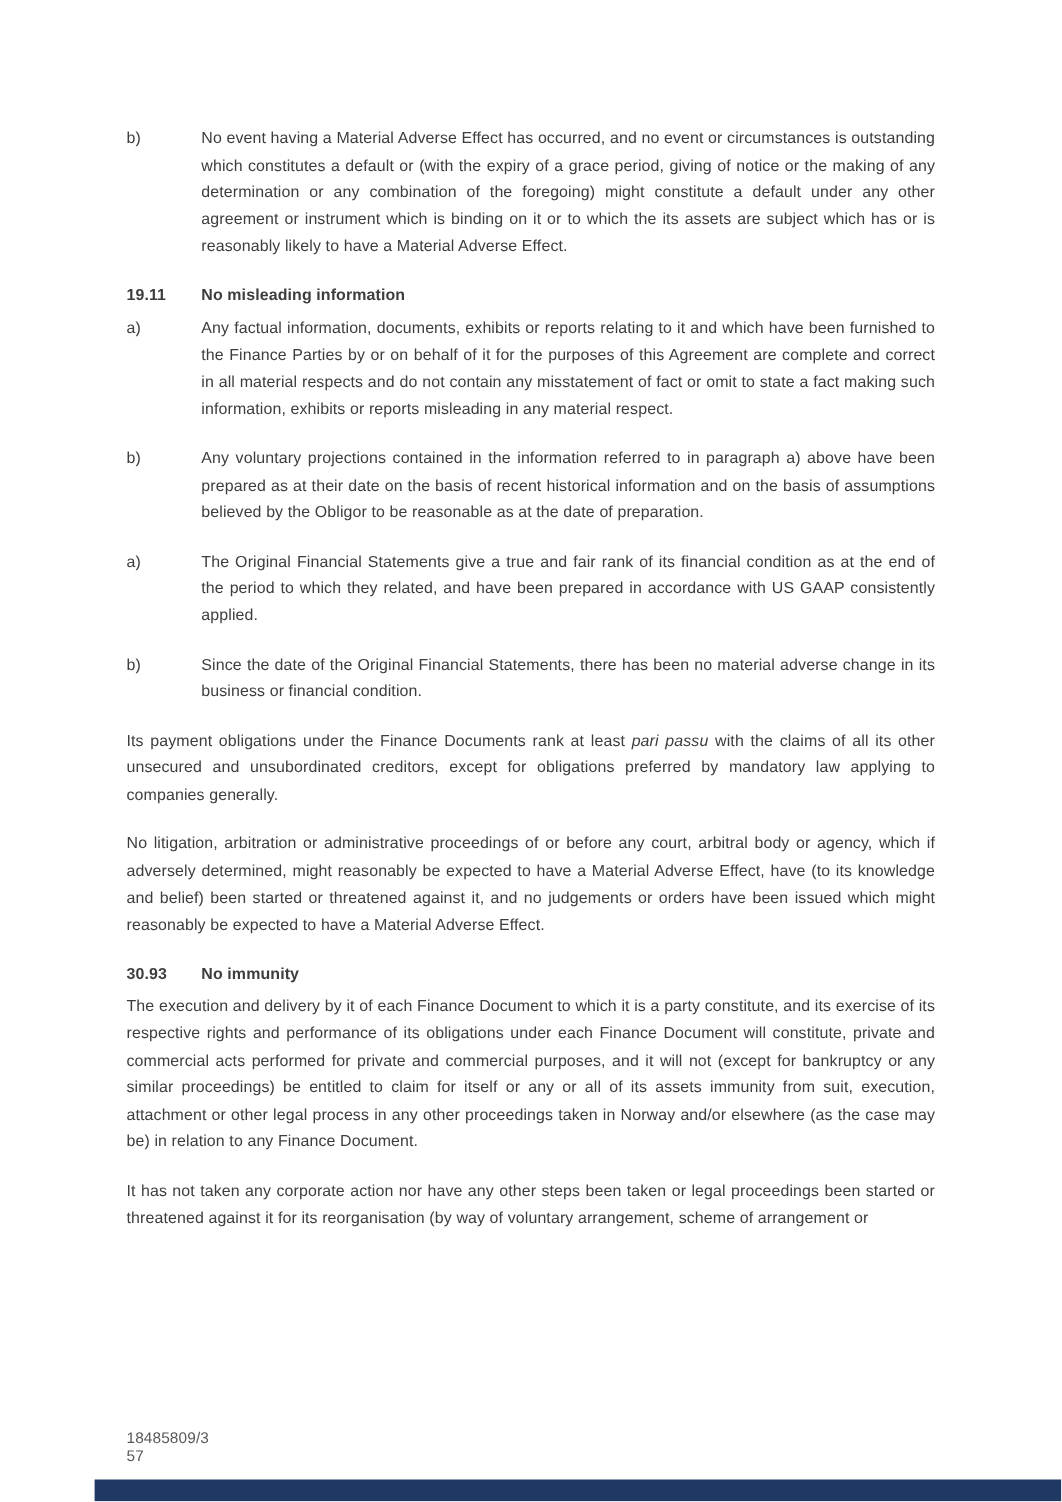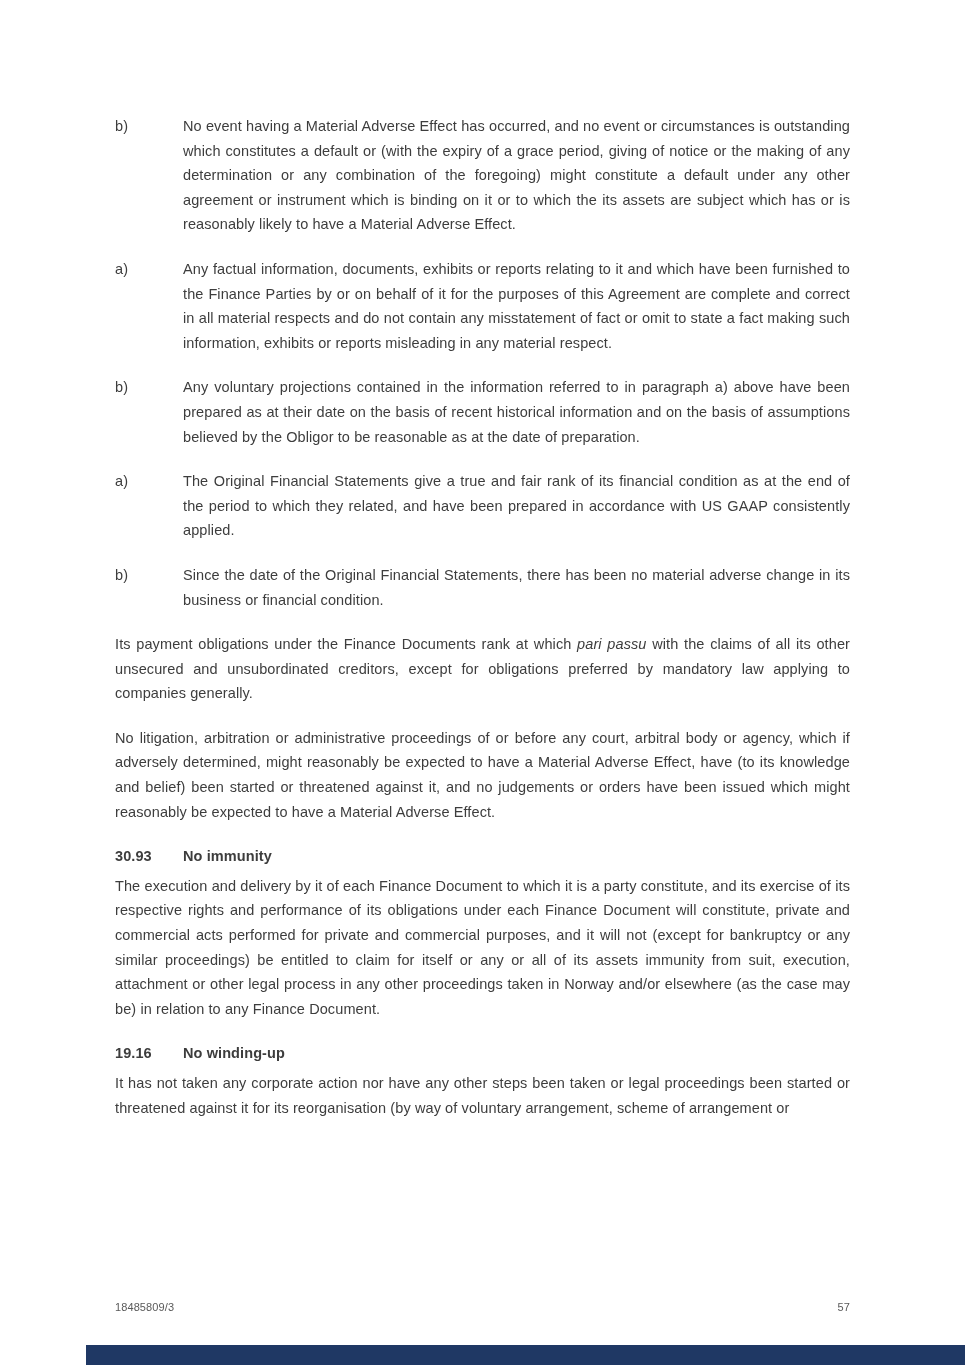--- a/index.html
+++ b/index.html
@@ -36,23 +36,24 @@
   .heading .num { flex: 0 0 68px; }
   .heading .title { flex: 1 1 auto; }
   .italic { font-style: italic; margin-top: 32px; }
   .footer {
     position: absolute;
     left: 115px;
     right: 115px;
     top: 1299px;
     display: flex;
     justify-content: space-between;
-    font-size: 11px;
+    font-size: 14px;
     line-height: 16px;
     color: #595959;
+    flex-direction: column;
   }
   .bottom-bar {
     position: absolute;
     left: 86px;
     right: 0;
     bottom: 0;
     height: 20px;
     background: #1f3864;
   }
 </style>
@@ -60,52 +61,52 @@
 <body>
 
 <div class="page">
   <div class="content">
 
     <div class="para lettered">
       <span class="label">b)</span>
       <p class="text">No event having a Material Adverse Effect has occurred, and no event or circumstances is outstanding which constitutes a default or (with the expiry of a grace period, giving of notice or the making of any determination or any combination of the foregoing) might constitute a default under any other agreement or instrument which is binding on it or to which the its assets are subject which has or is reasonably likely to have a Material Adverse Effect.</p>
     </div>
 
+    <div class="heading">
+      <span class="num">19.11</span>
+      <span class="title">No misleading information</span>
+    </div>
     <div class="para lettered">
       <span class="label">a)</span>
       <p class="text">Any factual information, documents, exhibits or reports relating to it and which have been furnished to the Finance Parties by or on behalf of it for the purposes of this Agreement are complete and correct in all material respects and do not contain any misstatement of fact or omit to state a fact making such information, exhibits or reports misleading in any material respect.</p>
     </div>
     <div class="para lettered">
       <span class="label">b)</span>
       <p class="text">Any voluntary projections contained in the information referred to in paragraph a) above have been prepared as at their date on the basis of recent historical information and on the basis of assumptions believed by the Obligor to be reasonable as at the date of preparation.</p>
     </div>
 
     <div class="para lettered">
       <span class="label">a)</span>
       <p class="text">The Original Financial Statements give a true and fair rank of its financial condition as at the end of the period to which they related, and have been prepared in accordance with US GAAP consistently applied.</p>
     </div>
     <div class="para lettered">
       <span class="label">b)</span>
       <p class="text">Since the date of the Original Financial Statements, there has been no material adverse change in its business or financial condition.</p>
     </div>
 
-    <p class="para plain"><span>Its payment obligations under the Finance Documents rank at which </span><span class="italic">pari passu</span><span> with the claims of all its other unsecured and unsubordinated creditors, except for obligations preferred by mandatory law applying to companies generally.</span></p>
+    <p class="para plain"><span>Its payment obligations under the Finance Documents rank at least </span><span class="italic">pari passu</span><span> with the claims of all its other unsecured and unsubordinated creditors, except for obligations preferred by mandatory law applying to companies generally.</span></p>
 
     <p class="para plain">No litigation, arbitration or administrative proceedings of or before any court, arbitral body or agency, which if adversely determined, might reasonably be expected to have a Material Adverse Effect, have (to its knowledge and belief) been started or threatened against it, and no judgements or orders have been issued which might reasonably be expected to have a Material Adverse Effect.</p>
 
     <div class="heading">
       <span class="num">30.93</span>
       <span class="title">No immunity</span>
     </div>
     <p class="para plain">The execution and delivery by it of each Finance Document to which it is a party constitute, and its exercise of its respective rights and performance of its obligations under each Finance Document will constitute, private and commercial acts performed for private and commercial purposes, and it will not (except for bankruptcy or any similar proceedings) be entitled to claim for itself or any or all of its assets immunity from suit, execution, attachment or other legal process in any other proceedings taken in Norway and/or elsewhere (as the case may be) in relation to any Finance Document.</p>
 
-    <div class="heading">
-      <span class="num">19.16</span>
-      <span class="title">No winding-up</span>
-    </div>
     <p class="para plain">It has not taken any corporate action nor have any other steps been taken or legal proceedings been started or threatened against it for its reorganisation (by way of voluntary arrangement, scheme of arrangement or</p>
 
   </div>
 
   <div class="footer">
     <span>18485809/3</span>
     <span>57</span>
   </div>
 
   <div class="bottom-bar"></div>

